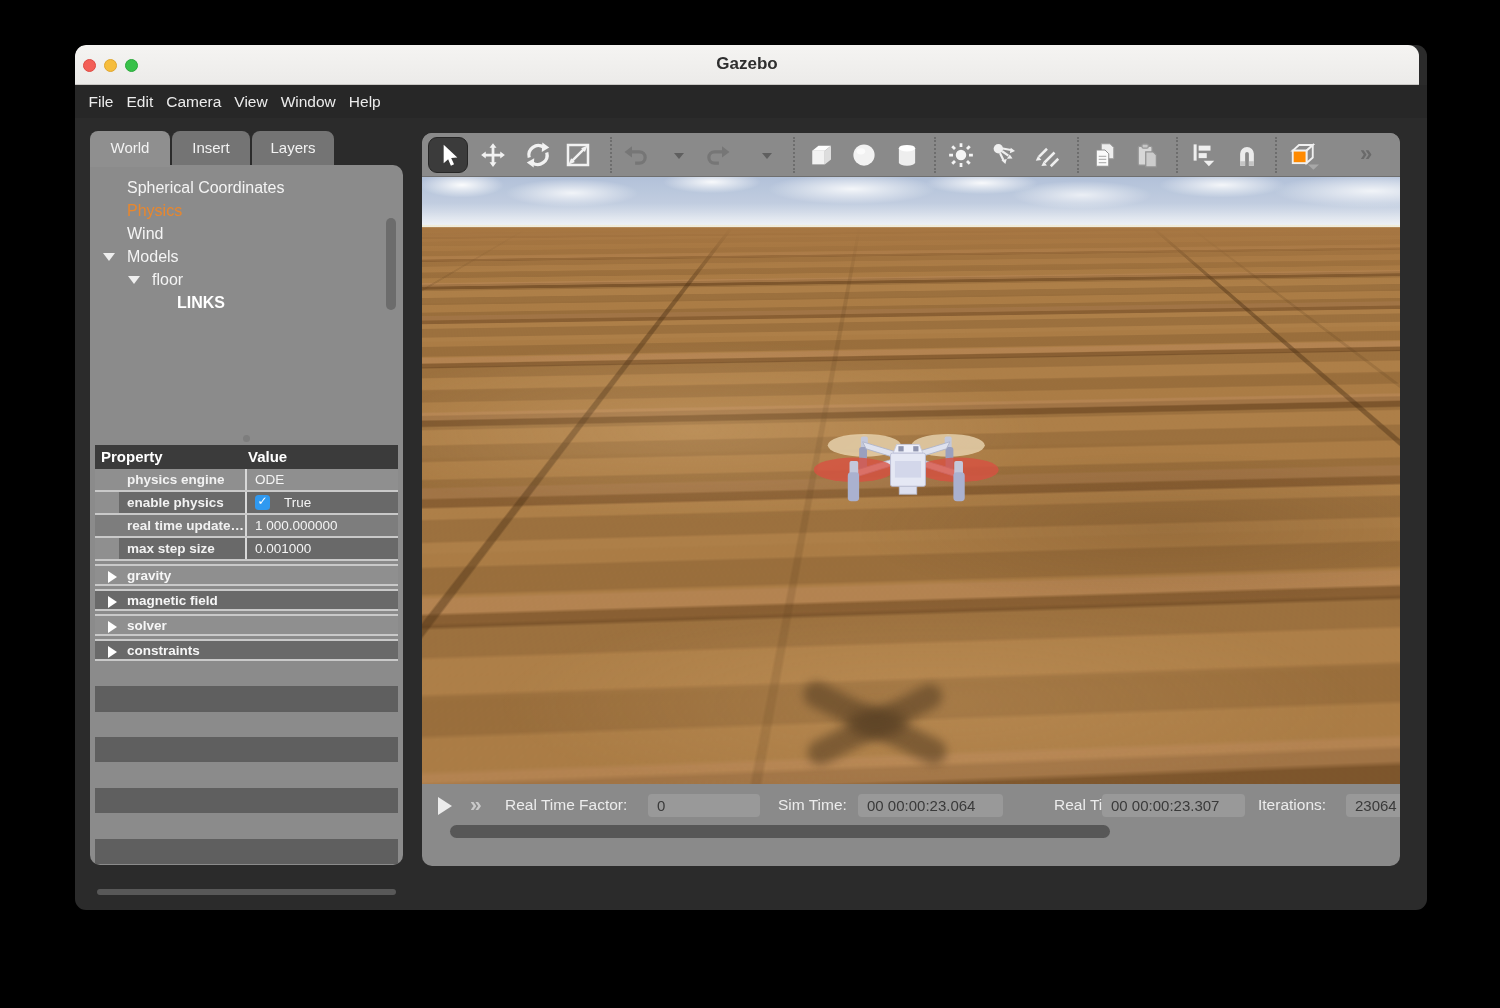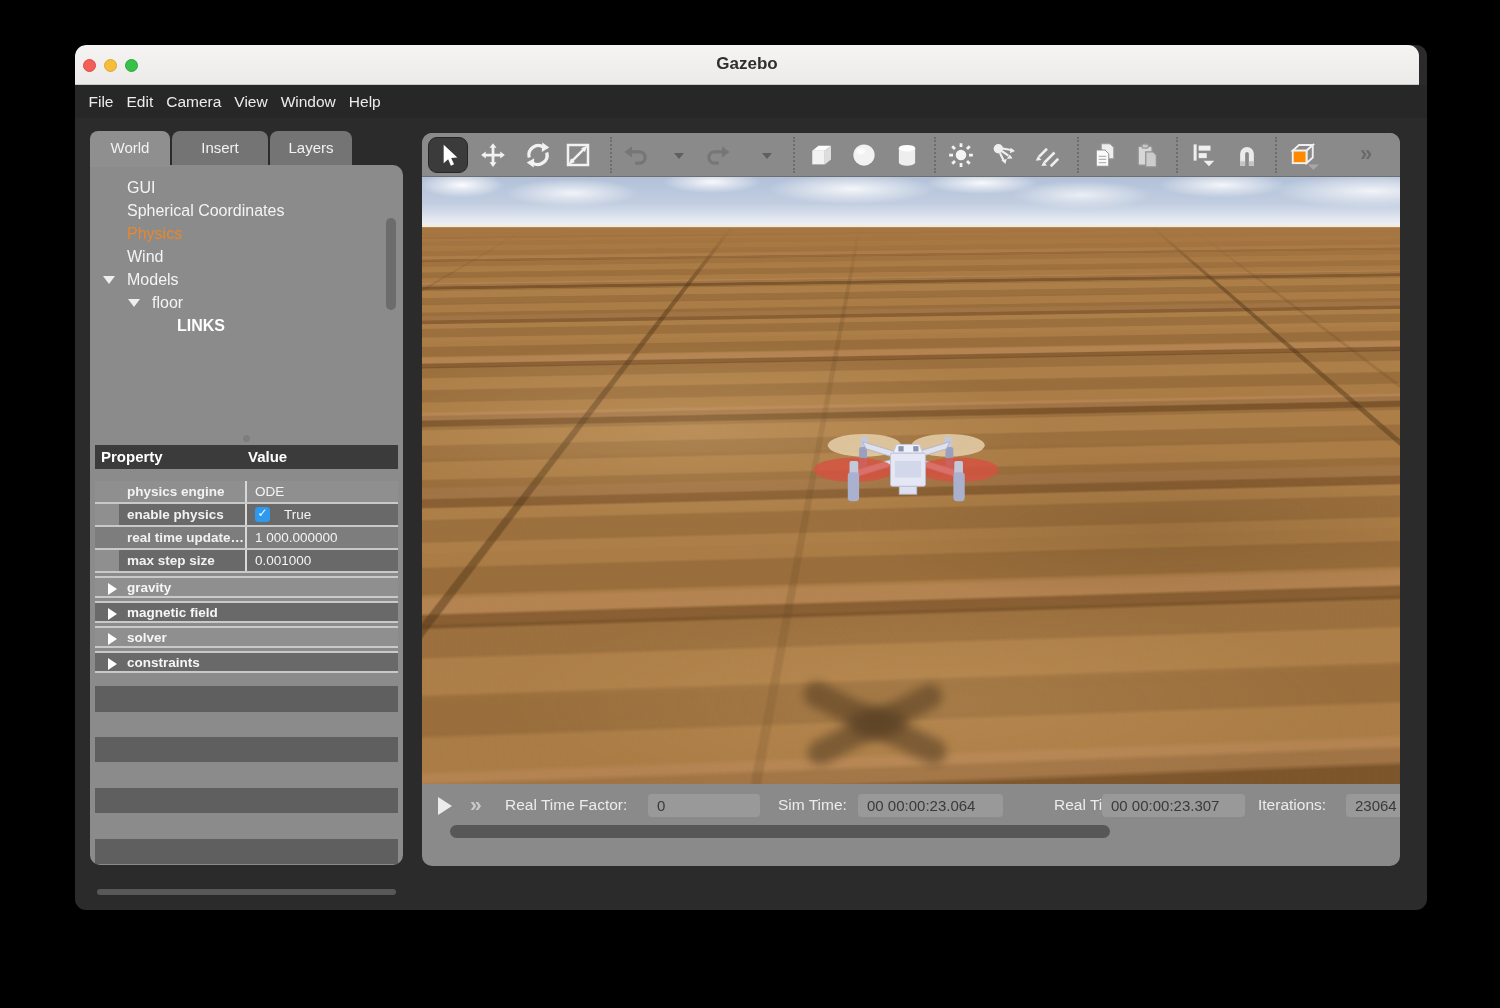--- a/index.html
+++ b/index.html
@@ -25,21 +25,21 @@
 
   .menubar { position:absolute; left:0; top:40px; right:0; height:33px;
     background:#272727; display:flex; align-items:center; padding-left:7px; }
   .menu-item { color:#ececec; font-size:15.5px; padding:0 6.5px; line-height:33px; cursor:default; }
 
   
   .side { position:absolute; left:15px; top:86px; width:313px; height:734px; }
   .tabs { position:absolute; left:0; top:0; height:34px; display:flex; gap:2px; }
   .tab { height:34px; line-height:34px; text-align:center; color:#f2f2f2; font-size:15px;
     background:#747474; border-radius:8px 8px 0 0; }
-  .tab.t0 { width:80px; } .tab.t1 { width:96px; } .tab.t2 { width:82px; }
+  .tab.t0 { width:80px; } .tab.t1 { width:78px; } .tab.t2 { width:82px; }
   .tab.active { background:#8f8f8f; height:36px; z-index:3; }
   .panel-body { position:absolute; left:0; top:34px; width:313px; height:700px;
     background:#8b8b8b; border-radius:0 10px 10px 10px; z-index:2; }
 
   .tree { position:absolute; left:0; top:11px; right:0; }
   .trow { height:23px; line-height:23px; font-size:16px; color:#f4f4f4; position:relative; }
   .trow .lbl { position:absolute; white-space:nowrap; }
   .t-l1 .lbl { left:37px; }
   .t-models .lbl { left:37px; } .t-floor .lbl { left:62px; }
   .t-l3 .lbl { left:87px; }
@@ -56,21 +56,21 @@
 
   
   .ptable { position:absolute; left:5px; top:280px; width:303px; }
   .phead { height:24px; background:#3b3b3b; position:relative; }
   .phead span { position:absolute; top:3px; font-size:15px; font-weight:bold; color:#fff; }
   .ph-prop { left:6px; } .ph-val { left:153px; }
   .prow { height:23px; position:relative; border-bottom:2px solid #c9c9c9; }
   .prow .plabel { position:absolute; left:32px; top:3px; font-size:13.5px; font-weight:bold; color:#f2f2f2; }
   .prow .pval { position:absolute; left:150px; top:0; right:0; bottom:0;
     border-left:2px solid #d8d8d8; padding:3px 0 0 8px; font-size:13.5px; color:#f4f4f4; }
-  .r-light { background:#8f8f8f;margin-top:12px; } .r-mid { background:#7d7d7d; } .r-dark { background:#696969; }
+  .r-light { background:#8f8f8f; } .r-mid { background:#7d7d7d; } .r-dark { background:#696969; }
   .r-dark .gutter { position:absolute; left:0; top:0; bottom:0; width:24px; background:#8f8f8f; }
   .checkbox { display:inline-block; width:15px; height:15px; border-radius:3.5px;
     background:#2f99f0; vertical-align:-3px; margin-right:14px; position:relative; }
   .checkbox::after { content:"✓"; position:absolute; left:2.5px; top:-1px;
     color:#fff; font-size:12px; font-weight:bold; }
   .psec { height:22px; position:relative; border-top:2px solid #c9c9c9; border-bottom:2px solid #c9c9c9;
     margin-top:3px; }
   .psec .plabel { position:absolute; left:32px; top:2px; font-size:13.5px; font-weight:bold; color:#f6f6f6; }
   .tri-right { position:absolute; left:13px; top:5px; width:0; height:0;
     border-top:6px solid transparent; border-bottom:6px solid transparent;
@@ -184,23 +184,20 @@
 
     <div class="side">
       <div class="tabs">
         <div class="tab t0 active">World</div>
         <div class="tab t1">Insert</div>
         <div class="tab t2">Layers</div>
       </div>
       <div class="panel-body">
         <div class="tree">
           <div class="trow t-l1">
-              <span class="lbl">GUI</span>
-            </div>
-          <div class="trow t-l1">
               <span class="lbl">Spherical Coordinates</span>
             </div>
           <div class="trow t-l1 sel">
               <span class="lbl">Physics</span>
             </div>
           <div class="trow t-l1">
               <span class="lbl">Wind</span>
             </div>
           <div class="trow t-models">
             <span class="caret-down"></span>

